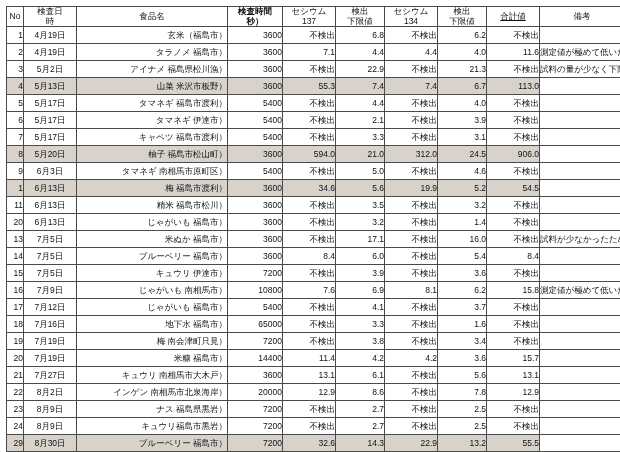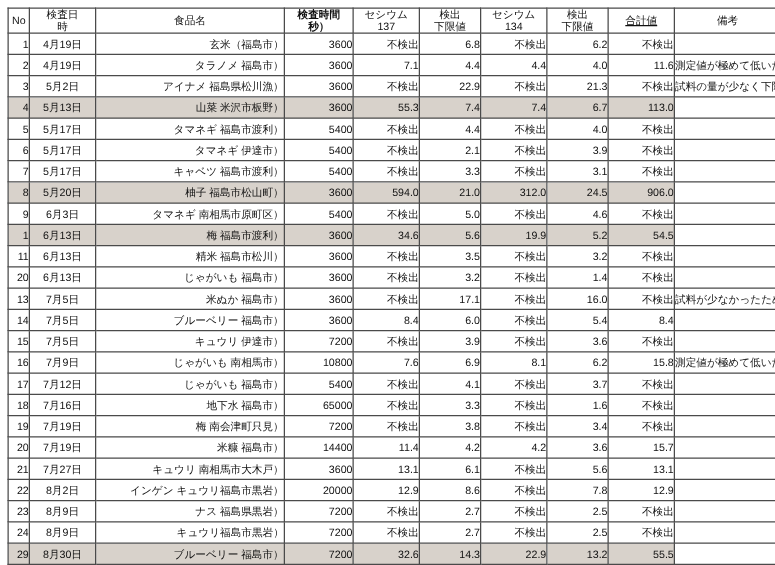--- a/index.html
+++ b/index.html
@@ -398,21 +398,21 @@
           <td class="c-num">13.1</td>
           <td class="c-num">6.1</td>
           <td class="c-num">不検出</td>
           <td class="c-num">5.6</td>
           <td class="c-num">13.1</td>
           <td class="c-note"></td>
         </tr>
         <tr>
           <td class="c-no">22</td>
           <td class="c-date">8月2日</td>
-          <td class="c-name">インゲン キュウリ福島市黒岩）</td>
+          <td class="c-name">インゲン 南相馬市北泉海岸）</td>
           <td class="c-num">20000</td>
           <td class="c-num">12.9</td>
           <td class="c-num">8.6</td>
           <td class="c-num">不検出</td>
           <td class="c-num">7.8</td>
           <td class="c-num">12.9</td>
           <td class="c-note"></td>
         </tr>
         <tr>
           <td class="c-no">23</td>

